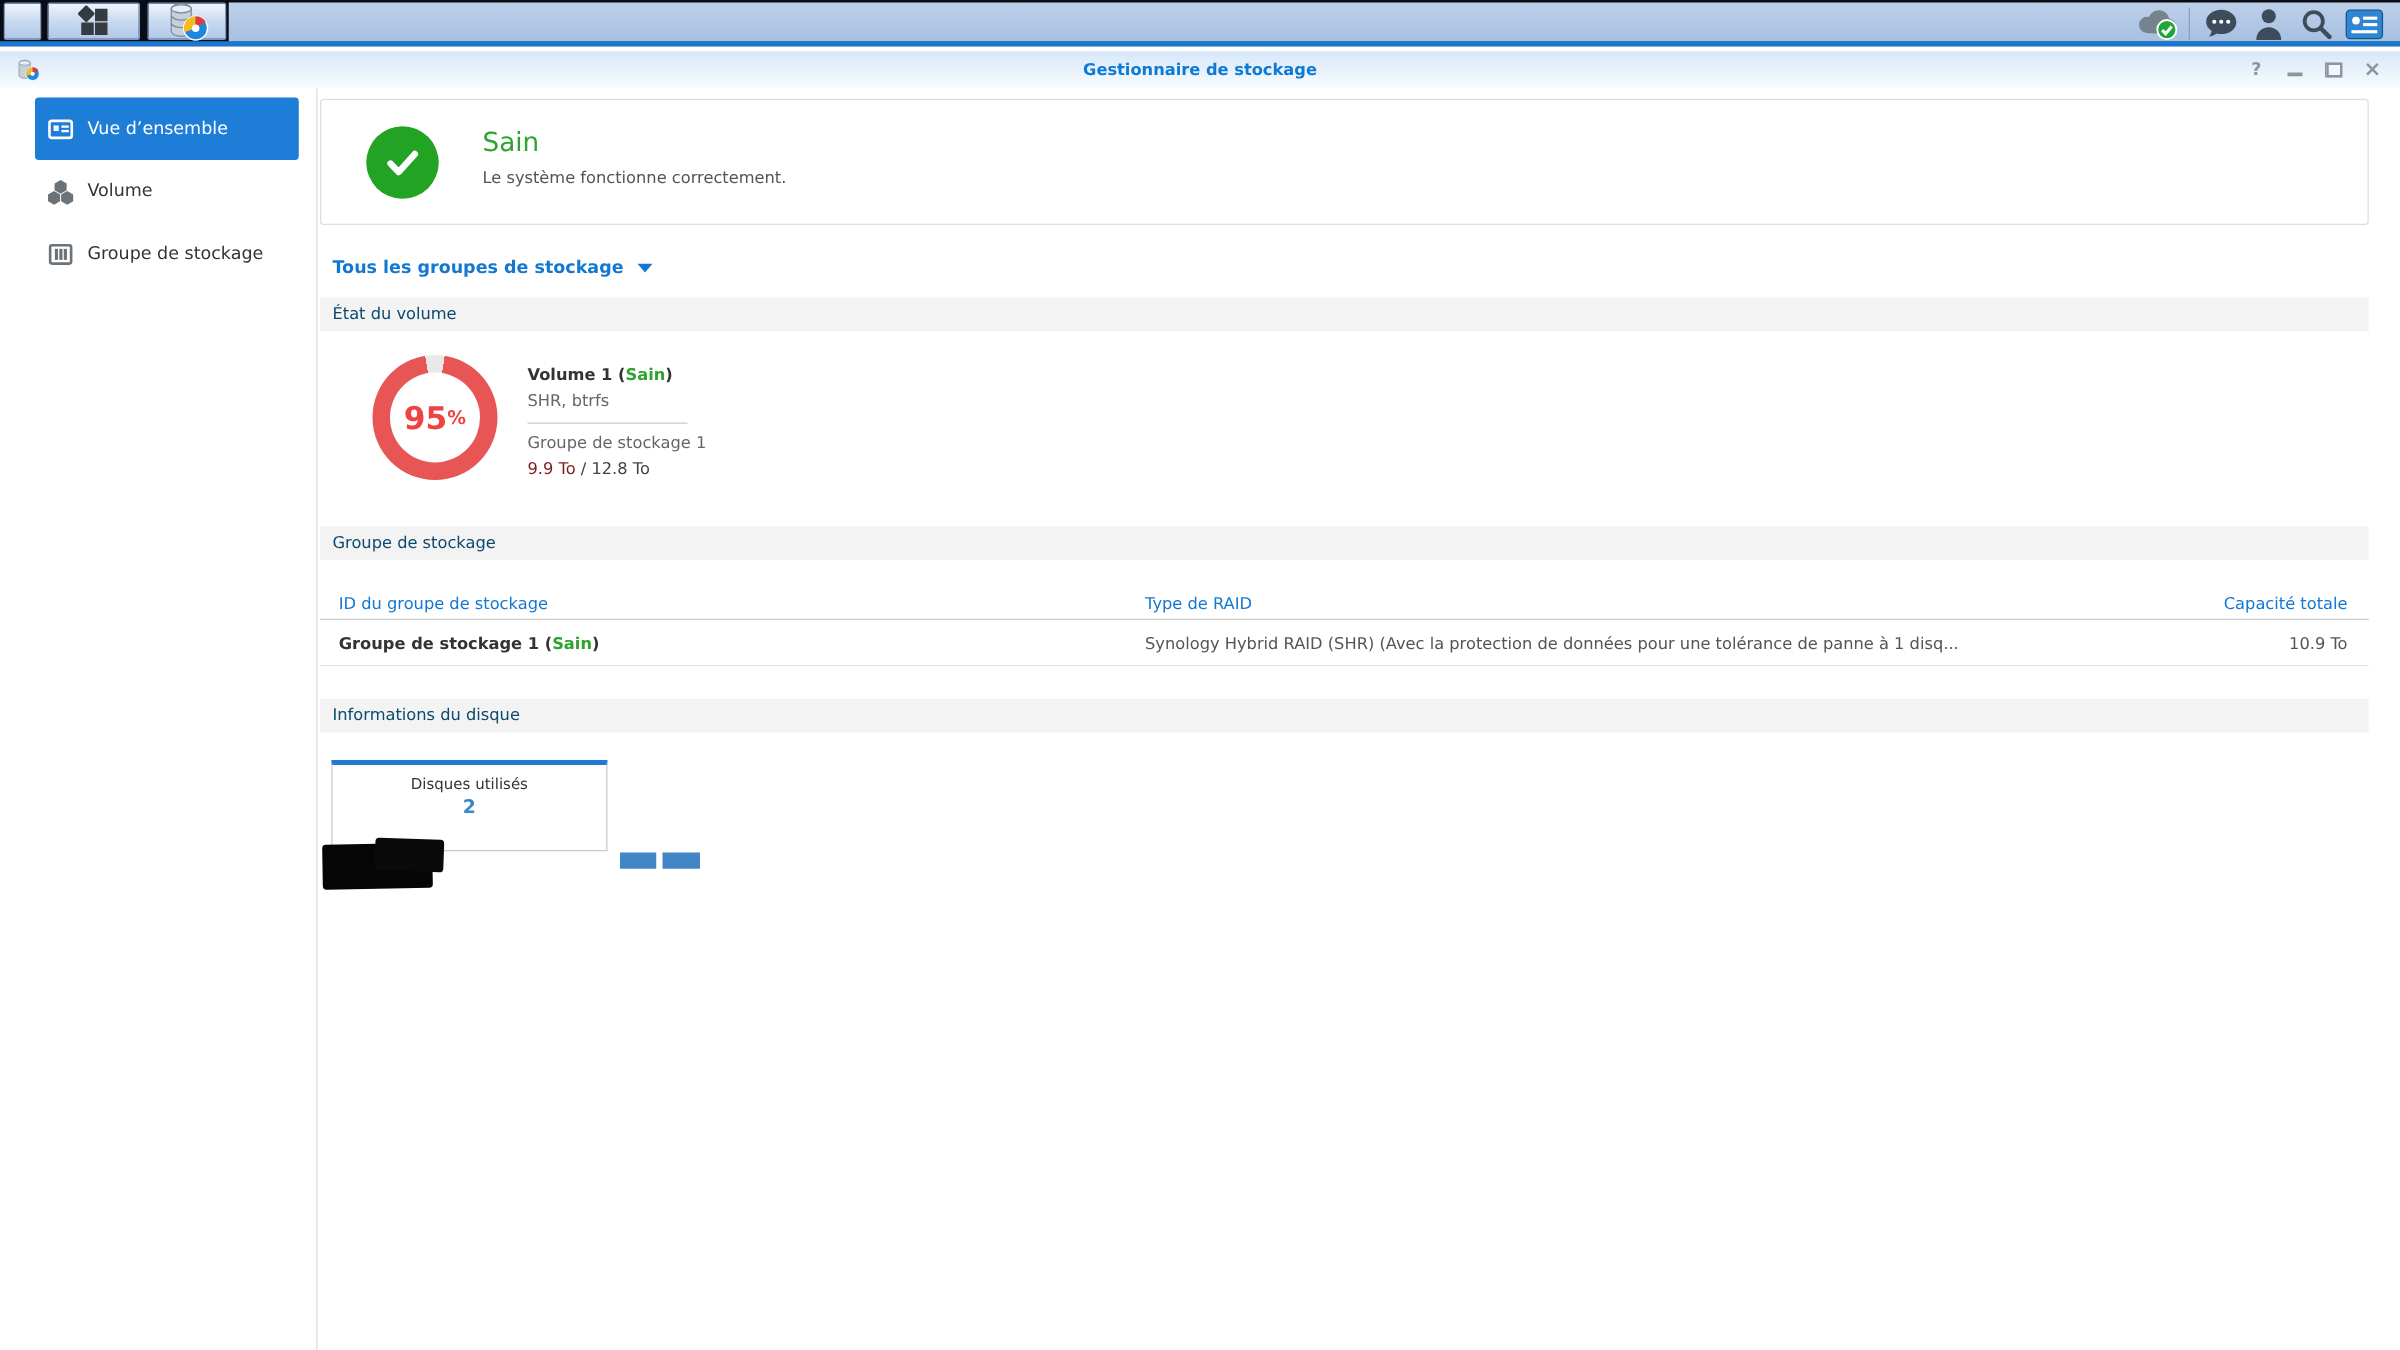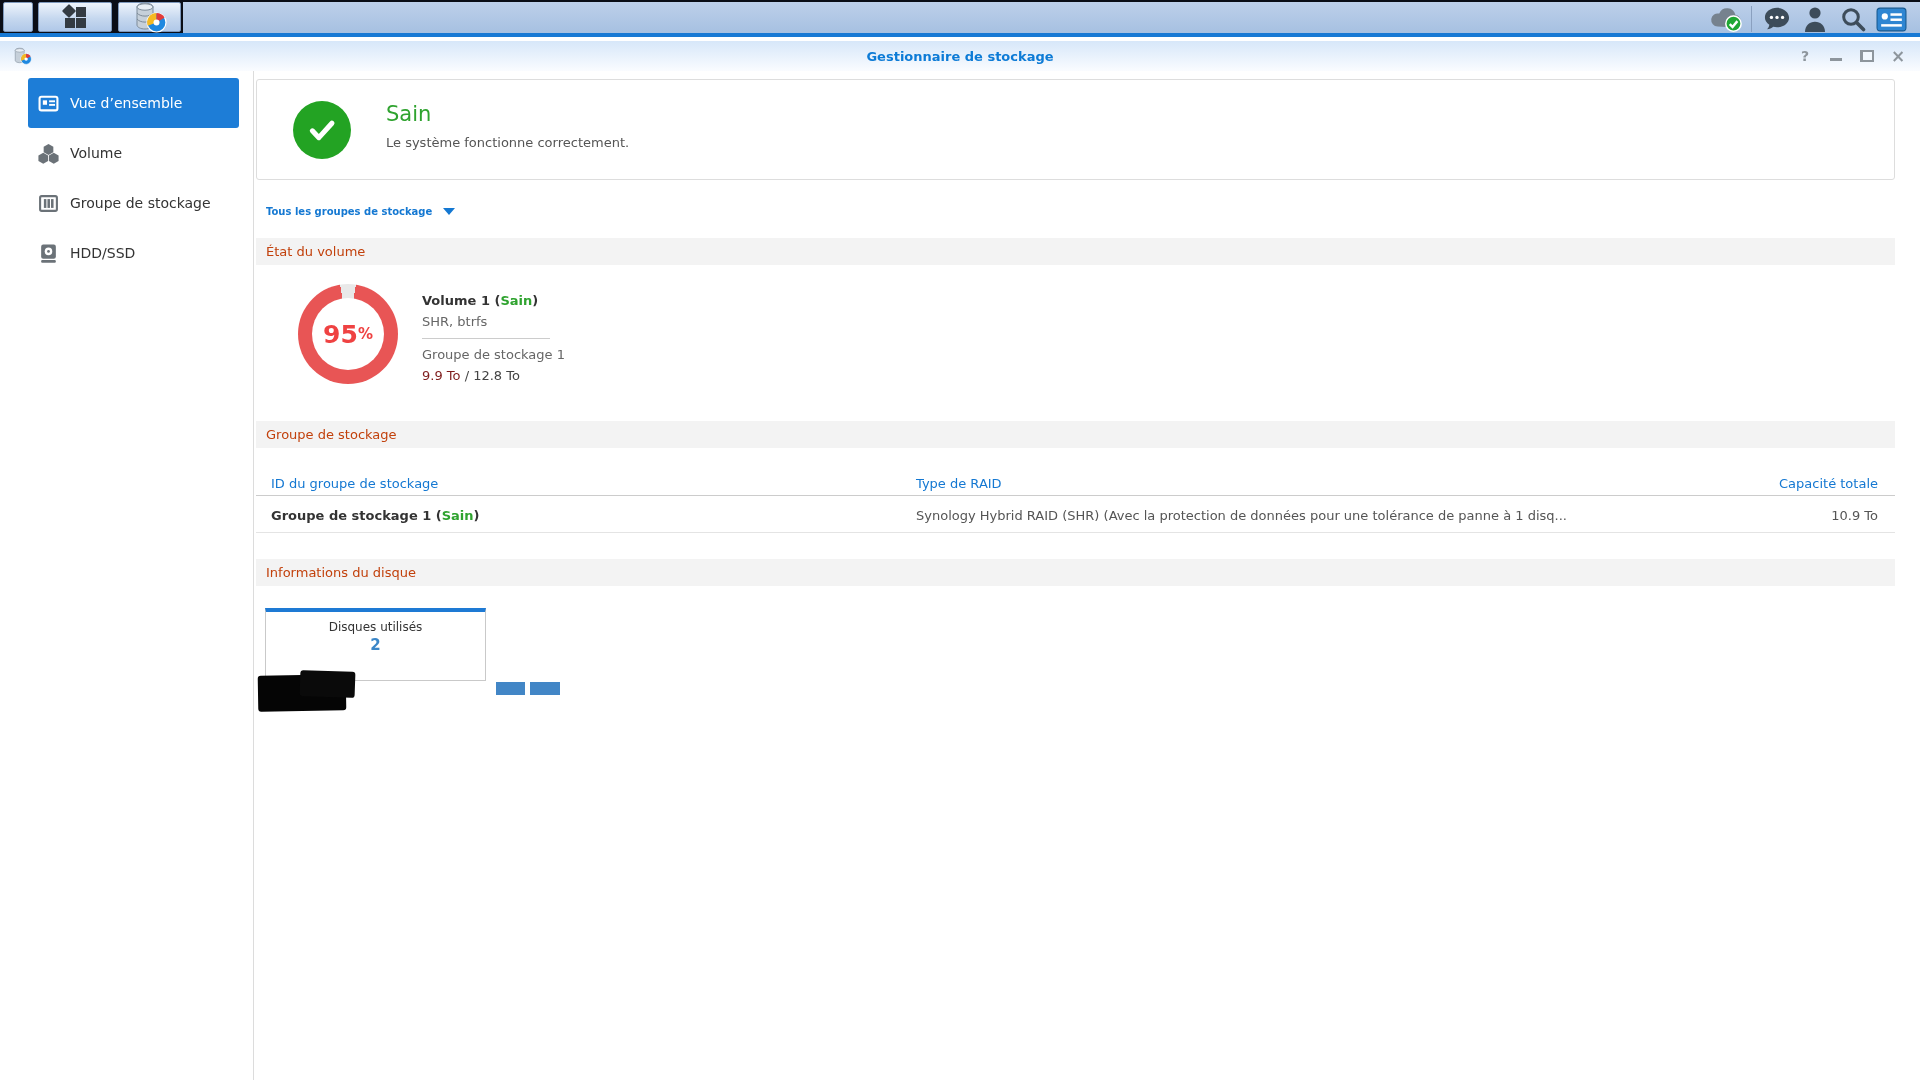--- a/index.html
+++ b/index.html
@@ -59,27 +59,27 @@
   .content { position:absolute; left:239px; top:0; right:0; bottom:0; }
 
   .health-card { position:absolute; top:8px; left:17px; right:25px; height:101px;
                  border:1px solid #ddd; border-radius:3px; background:#fff; }
   .health-badge { position:absolute; left:36px; top:21px; width:58px; height:58px; border-radius:50%;
                   background:#23a323; display:flex; align-items:center; justify-content:center; }
   .health-text { position:absolute; left:129px; top:22px; }
   .health-title { font-size:21px; color:#2fa32f; }
   .health-sub { font-size:13px; color:#555; margin-top:9px; }
 
-  .pool-selector { position:absolute; top:135px; left:27px; font-size:10px; font-weight:bold;
+  .pool-selector { position:absolute; top:135px; left:27px; font-size:14px; font-weight:bold;
                    color:#1478d2; display:flex; align-items:center; gap:11px; cursor:pointer; }
   .caret-down { width:0; height:0; border-left:6px solid transparent; border-right:6px solid transparent;
                 border-top:7px solid #1478d2; }
 
   .bar { position:absolute; left:17px; right:25px; height:27px; background:#f3f3f3;
-         color:#c2410c; font-size:13px; line-height:27px; padding-left:10px; }
+         color:#0c4a6e; font-size:13px; line-height:27px; padding-left:10px; }
   .bar-volume { top:167px; } .bar-pool { top:350px; } .bar-disk { top:488px; }
 
   .donut { position:absolute; top:213px; left:59px; width:100px; height:100px; border-radius:50%; }
   .donut-hole { position:absolute; inset:14px; border-radius:50%; background:#fff;
                 display:flex; align-items:center; justify-content:center; }
   .donut-pct { font-size:25px; font-weight:bold; color:#ef4242; }
   .donut-sfx { font-size:15px; font-weight:bold; color:#ef4242; }
 
   .vol-info { position:absolute; top:222px; left:183px; font-size:13px; }
   .vol-name { font-weight:bold; color:#333; }
@@ -236,31 +236,20 @@
         <span class="nico">
           <svg width="21" height="21" viewBox="0 0 20 20">
             <rect x="2" y="3" width="16" height="14" rx="1.5" fill="none" stroke="currentColor" stroke-width="2"></rect>
             <rect x="5.6" y="5.8" width="2.4" height="8.4" fill="currentColor"></rect>
             <rect x="9" y="5.8" width="2.4" height="8.4" fill="currentColor"></rect>
             <rect x="12.4" y="5.8" width="2.4" height="8.4" fill="currentColor"></rect>
           </svg>
         </span>
         <span>Groupe de stockage</span>
       </div>
-      <div class="nav-item">
-        <span class="nico">
-          <svg width="21" height="21" viewBox="0 0 20 20" fill="currentColor">
-            <rect x="3" y="1.5" width="14" height="13.5" rx="2"></rect>
-            <circle cx="10" cy="8" r="3.6" fill="#fff"></circle>
-            <circle cx="10" cy="8" r="1.3"></circle>
-            <rect x="3" y="16.3" width="14" height="2.6" rx="1"></rect>
-          </svg>
-        </span>
-        <span>HDD/SSD</span>
-      </div>
     </div>
 
     <div class="content">
 
       <div class="health-card">
         <div class="health-badge">
           <svg width="34" height="34" viewBox="0 0 24 24">
             <path d="M5.2 12.6l4.6 4.8L19 7.2" stroke="#fff" stroke-width="3.6" fill="none" stroke-linecap="round" stroke-linejoin="round"></path>
           </svg>
         </div>

